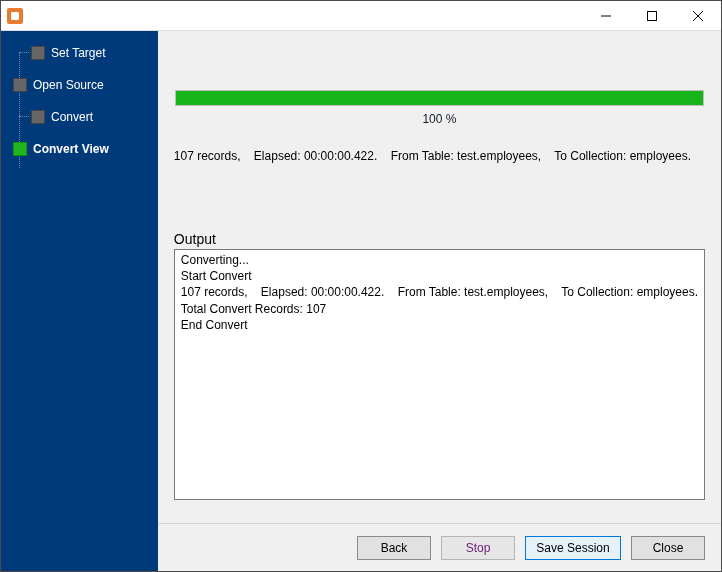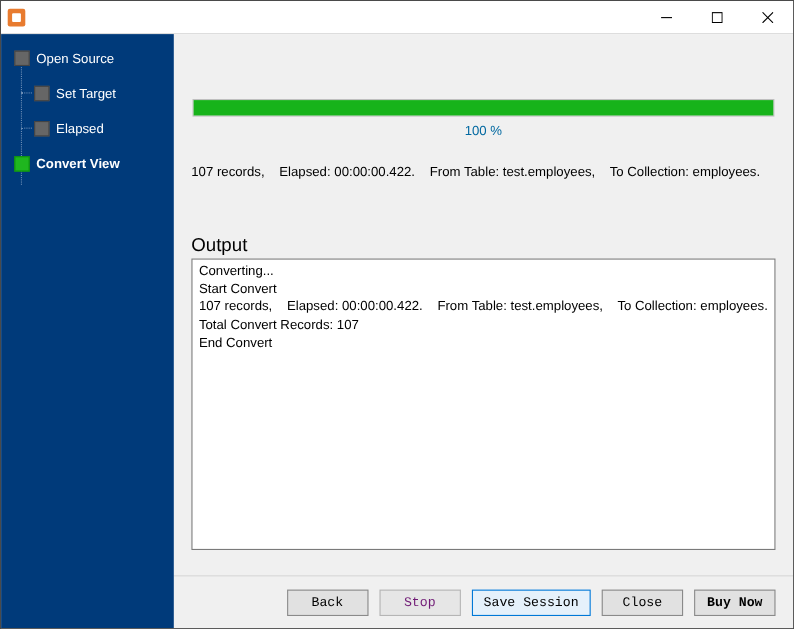--- a/index.html
+++ b/index.html
@@ -117,31 +117,31 @@
   }
   .progress-fill {
     height: 100%;
     background: #17b31a;
     width: 100%;
   }
   .progress-label {
     text-align: center;
     margin-top: 6px;
     font-size: 12px;
-    color: #0369a1;
+    color: #0f172a;
   }
   .status-line {
     margin-top: 22px;
     font-size: 12px;
     color: #000;
     white-space: pre;
   }
   .output-label {
-    margin-top: 50px;
-    font-size: 17px;
+    margin-top: 68px;
+    font-size: 14px;
   }
   .output-box {
     flex: 1;
     border: 1px solid #7a7a7a;
     background: #fff;
     margin-top: 2px;
     margin-bottom: 23px;
     padding: 2px 6px;
     font-size: 12px;
     color: #000;
@@ -158,21 +158,21 @@
     justify-content: flex-end;
     padding: 0 16px;
     gap: 10px;
   }
   .btn {
     min-width: 74px;
     height: 24px;
     border: 1px solid #8a8a8a;
     background: #e1e1e1;
     font-size: 12px;
-    font-family: Liberation Mono, monospace;
+    font-family: Liberation Sans, sans-serif;
     cursor: pointer;
     padding: 0 10px;
   }
   .btn:disabled { color: #701a75; background: #e6e6e6; border-color:#b5b5b5; cursor: default;}
   .btn.wide { min-width: 96px; }
   .btn.bold { font-weight: bold; }
   .btn.highlight { border: 1px solid #0078d7; background:#e5f1fb; }
 
   
   .output-box::-webkit-scrollbar { width: 16px; background:#f0f0f0; }
@@ -203,31 +203,31 @@
           <line x1="0" y1="0" x2="10" y2="10"></line>
           <line x1="10" y1="0" x2="0" y2="10"></line>
         </svg>
     </div>
   </div>
 </div>
 
 <div class="client">
   <div class="sidebar">
     <div class="tree-line"></div>
+    <div class="nav-item level-1">
+      <span class="sq"></span>
+      <span>Set Target</span>
+    </div>
     <div class="nav-item level-0">
       <span class="sq"></span>
       <span>Open Source</span>
     </div>
     <div class="nav-item level-1">
       <span class="sq"></span>
-      <span>Set Target</span>
-    </div>
-    <div class="nav-item level-1">
-      <span class="sq"></span>
-      <span>Elapsed</span>
+      <span>Convert</span>
     </div>
     <div class="nav-item level-0 active">
       <span class="sq"></span>
       <span>Convert View</span>
     </div>
   </div>
 
   <div class="main">
     <div class="main-content">
       <div class="progress-area">
@@ -244,16 +244,15 @@
 107 records,    Elapsed: 00:00:00.422.    From Table: test.employees,    To Collection: employees.
 Total Convert Records: 107
 End Convert</div>
     </div>
 
     <div class="button-bar">
       <button class="btn">Back</button>
       <button class="btn" disabled="">Stop</button>
       <button class="btn wide highlight">Save Session</button>
       <button class="btn">Close</button>
-      <button class="btn bold">Buy Now</button>
     </div>
   </div>
 </div>
 
 </body></html>

